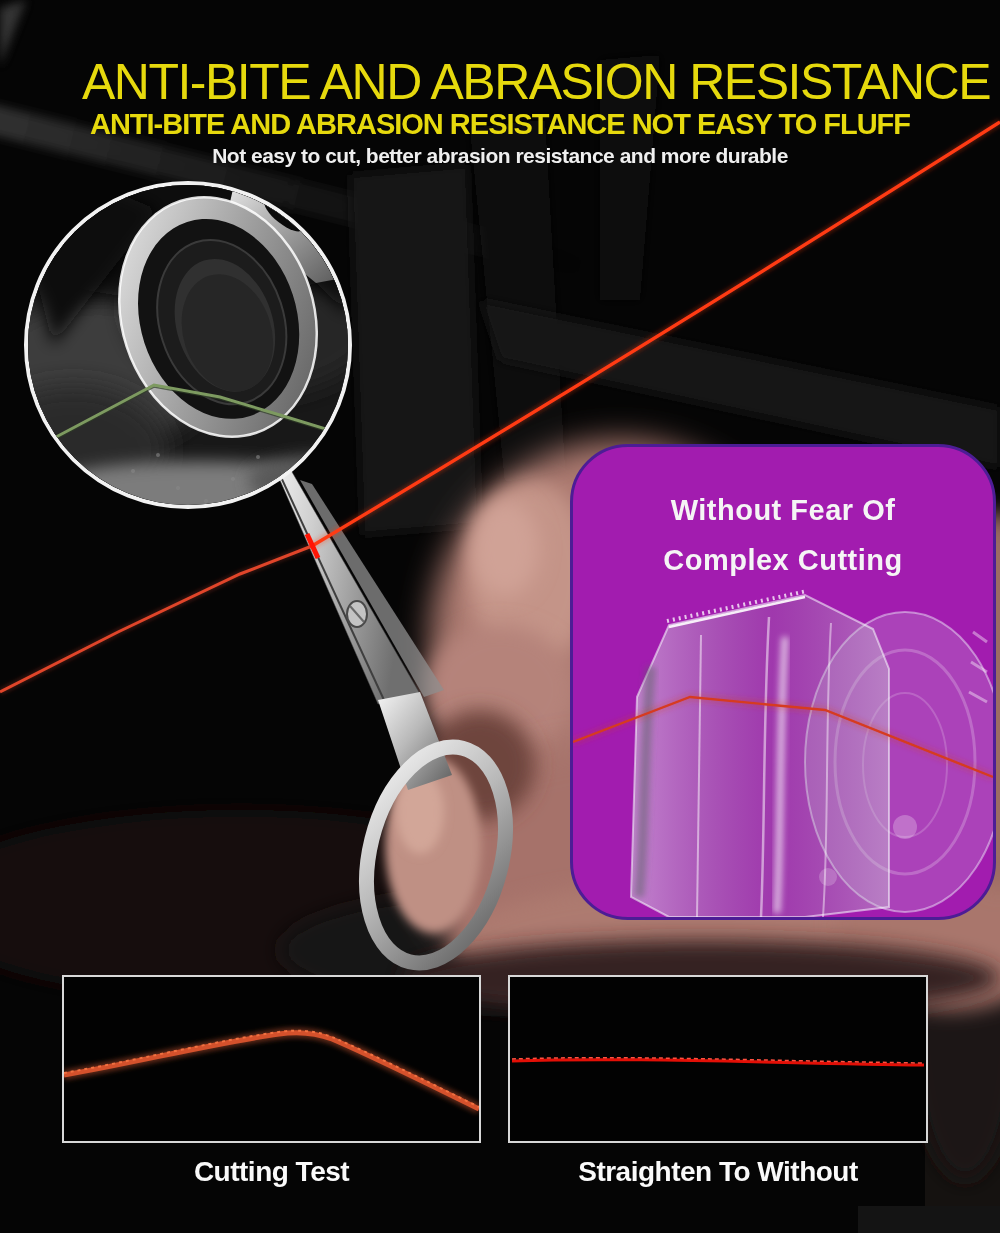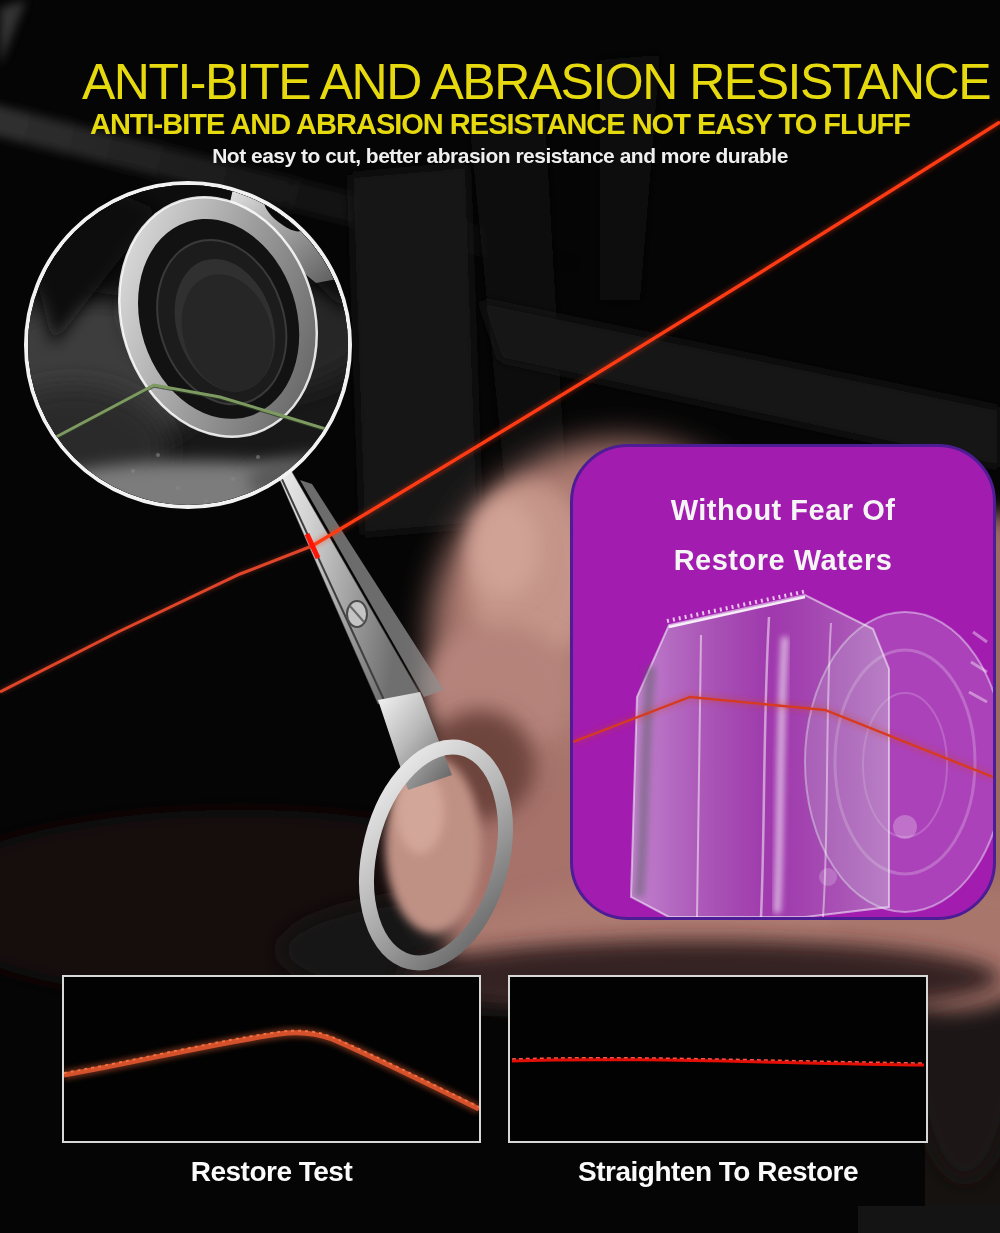--- a/index.html
+++ b/index.html
@@ -192,21 +192,21 @@
       </g>
       <g>
         <polyline points="28,254 126,202 192,214 252,232 324,254" fill="none" stroke="#2f3d26" stroke-width="1.5" opacity="0.7"></polyline>
         <polyline points="28,252 126,200 192,212 252,230 324,252" fill="none" stroke="#7d9a60" stroke-width="3"></polyline>
       </g>
     </svg>
   </div>
 
   <div class="callout">
     <div class="callout-text">Without Fear Of</div>
-    <div class="callout-text" style="margin-top:0;">Restore Waters</div>
+    <div class="callout-text" style="margin-top:0;">Complex Cutting</div>
     <svg class="spool-svg" viewBox="0 0 420 340">
       <defs>
         <linearGradient id="g-pl" x1="0" y1="0" x2="1" y2="0">
           <stop offset="0" stop-color="rgba(228,233,238,0.50)"></stop>
           <stop offset="0.55" stop-color="rgba(150,158,165,0.22)"></stop>
           <stop offset="1" stop-color="rgba(205,210,215,0.42)"></stop>
         </linearGradient>
         <filter id="sf3" x="-60%" y="-60%" width="220%" height="220%">
             <feGaussianBlur stdDeviation="3"></feGaussianBlur>
           </filter>
@@ -245,20 +245,20 @@
       <path d="M0,98 C70,86 150,66 215,57 C235,54 252,56 268,62 C310,80 360,105 415,132" fill="none" stroke="#d4512c" stroke-width="5"></path>
       <path d="M0,96 C70,84 150,64 215,55 C235,52 252,54 268,60 C310,78 360,103 415,130" fill="none" stroke="#f07040" stroke-width="2" stroke-dasharray="3 4"></path>
     </svg>
   </div>
   <div class="panel panel-right">
     <svg viewBox="0 0 416 164">
       <path d="M2,84 C120,80 260,86 414,88" fill="none" stroke="#e30f06" stroke-width="3"></path>
       <path d="M2,82 C120,78 260,84 414,86" fill="none" stroke="#ff5040" stroke-width="1.5" stroke-dasharray="4 3"></path>
     </svg>
   </div>
-  <div class="panel-label label-left">Restore Test</div>
-  <div class="panel-label label-right">Straighten To Restore</div>
+  <div class="panel-label label-left">Cutting Test</div>
+  <div class="panel-label label-right">Straighten To Without</div>
 
   <div class="headline">ANTI-BITE AND ABRASION RESISTANCE</div>
   <div class="subheadline">ANTI-BITE AND ABRASION RESISTANCE NOT EASY TO FLUFF</div>
   <div class="tagline">Not easy to cut, better abrasion resistance and more durable</div>
 
 </div>
 
 </body></html>

